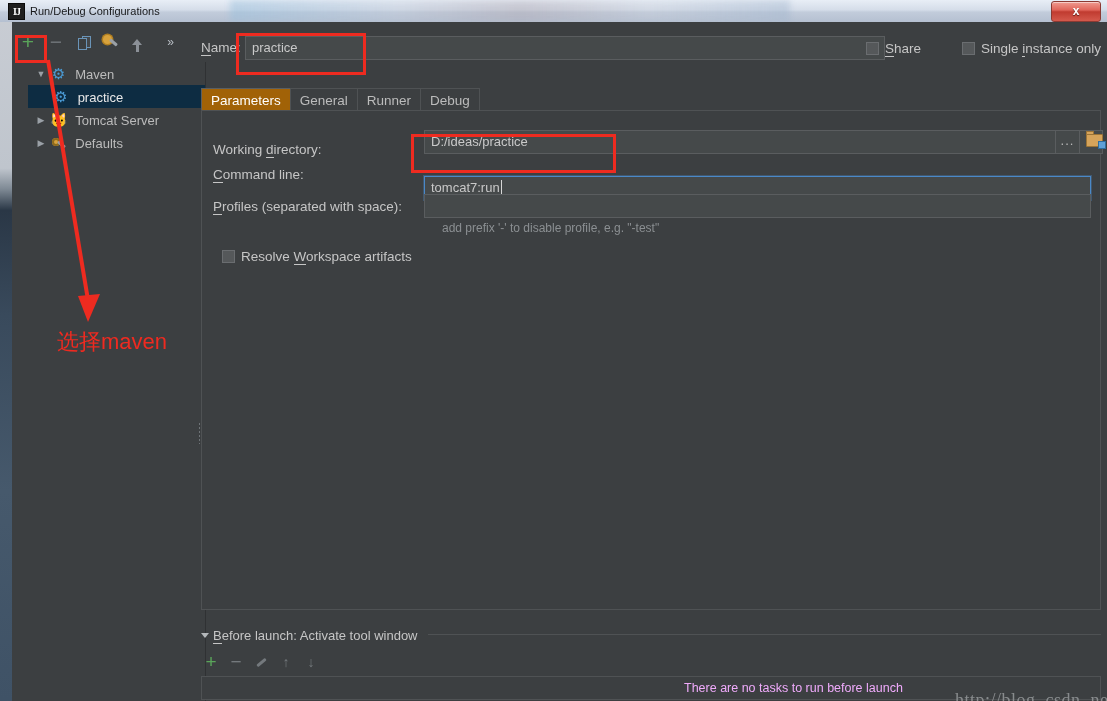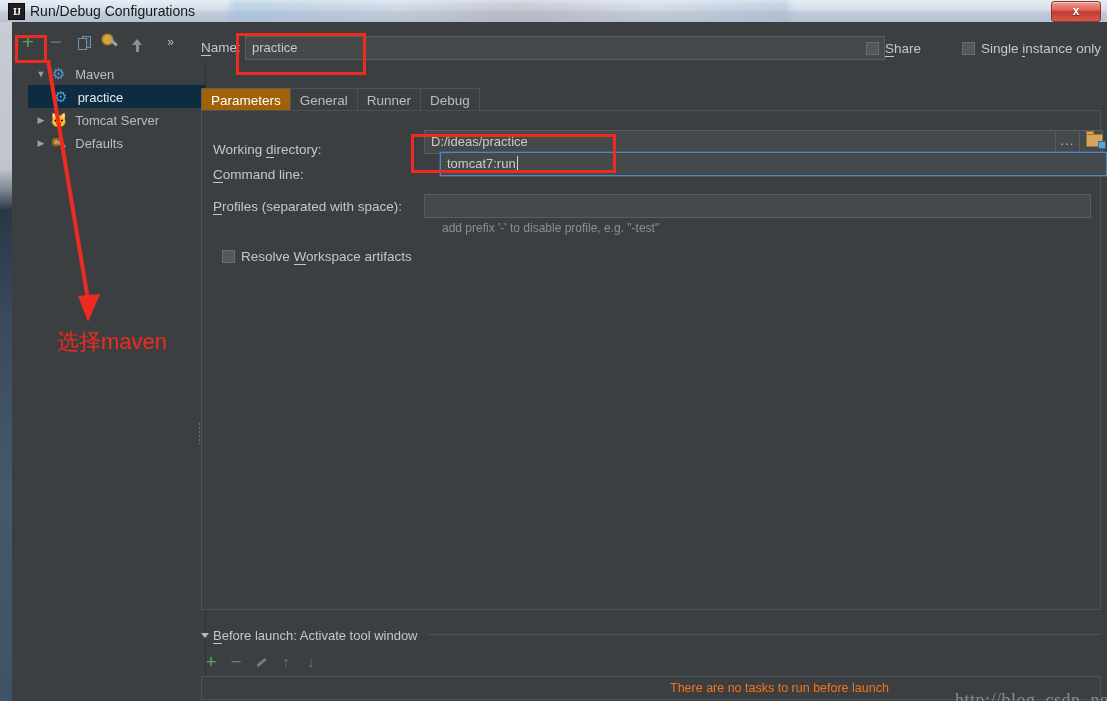--- a/index.html
+++ b/index.html
@@ -61,21 +61,21 @@
     font-size: 10px;
     font-weight: bold;
     line-height: 15px;
     text-align: center;
     font-family: "Liberation Serif", serif;
     letter-spacing: -1px;
   }
   .title-text {
     position: absolute;
     left: 30px; top: 3px;
-    font-size: 14px;
+    font-size: 11px;
     color: #17181a;
     line-height: 16px;
     white-space: nowrap;
   }
   .win-close {
     position: absolute;
     right: 6px; top: 1px;
     width: 48px; height: 19px;
     border-radius: 3px;
     border: 1px solid #8c3a33;
@@ -337,21 +337,21 @@
     line-height: 18px;
     white-space: nowrap;
   }
   .flabel u { text-decoration: none; border-bottom: 1px solid #c6c6c6; }
 
   .wd-label { left: 11px; top: 23px; margin-top: 7px; }
   .cl-label { left: 11px; top: 55px; }
   .pf-label { left: 11px; top: 87px; }
 
   .wd-field { left: 222px; top: 19px; width: 679px; height: 24px; }
-  .cl-field { left: 222px; top: 41px; width: 667px; height: 24px; margin-left: 16px; }
+  .cl-field { left: 222px; top: 65px; width: 667px; height: 24px; }
   .pf-field { left: 222px; top: 83px; width: 667px; height: 24px; }
 
   .dots-btn {
     position: absolute;
     left: 853px; top: 19px;
     width: 25px; height: 24px;
     background: #45494a;
     border: 1px solid #5a5d5f;
     box-sizing: border-box;
     color: #b8b8b8;
@@ -435,23 +435,23 @@
   .bl-list {
     position: absolute;
     left: 11px; top: 654px;
     width: 900px; height: 24px;
     background: #3c3f41;
     border: 1px solid #4f5254;
     box-sizing: border-box;
   }
   .bl-empty {
     position: absolute;
-    left: 480px; top: 659px;
+    left: 494px; top: 659px;
     font-size: 12.5px;
-    color: #f97316;
+    color: #f0abfc;
     white-space: nowrap;
   }
 
   
   .watermark {
     position: absolute;
     left: 765px; top: 668px;
     font-family: "Liberation Serif", serif;
     font-size: 18px;
     color: #8d9092;

